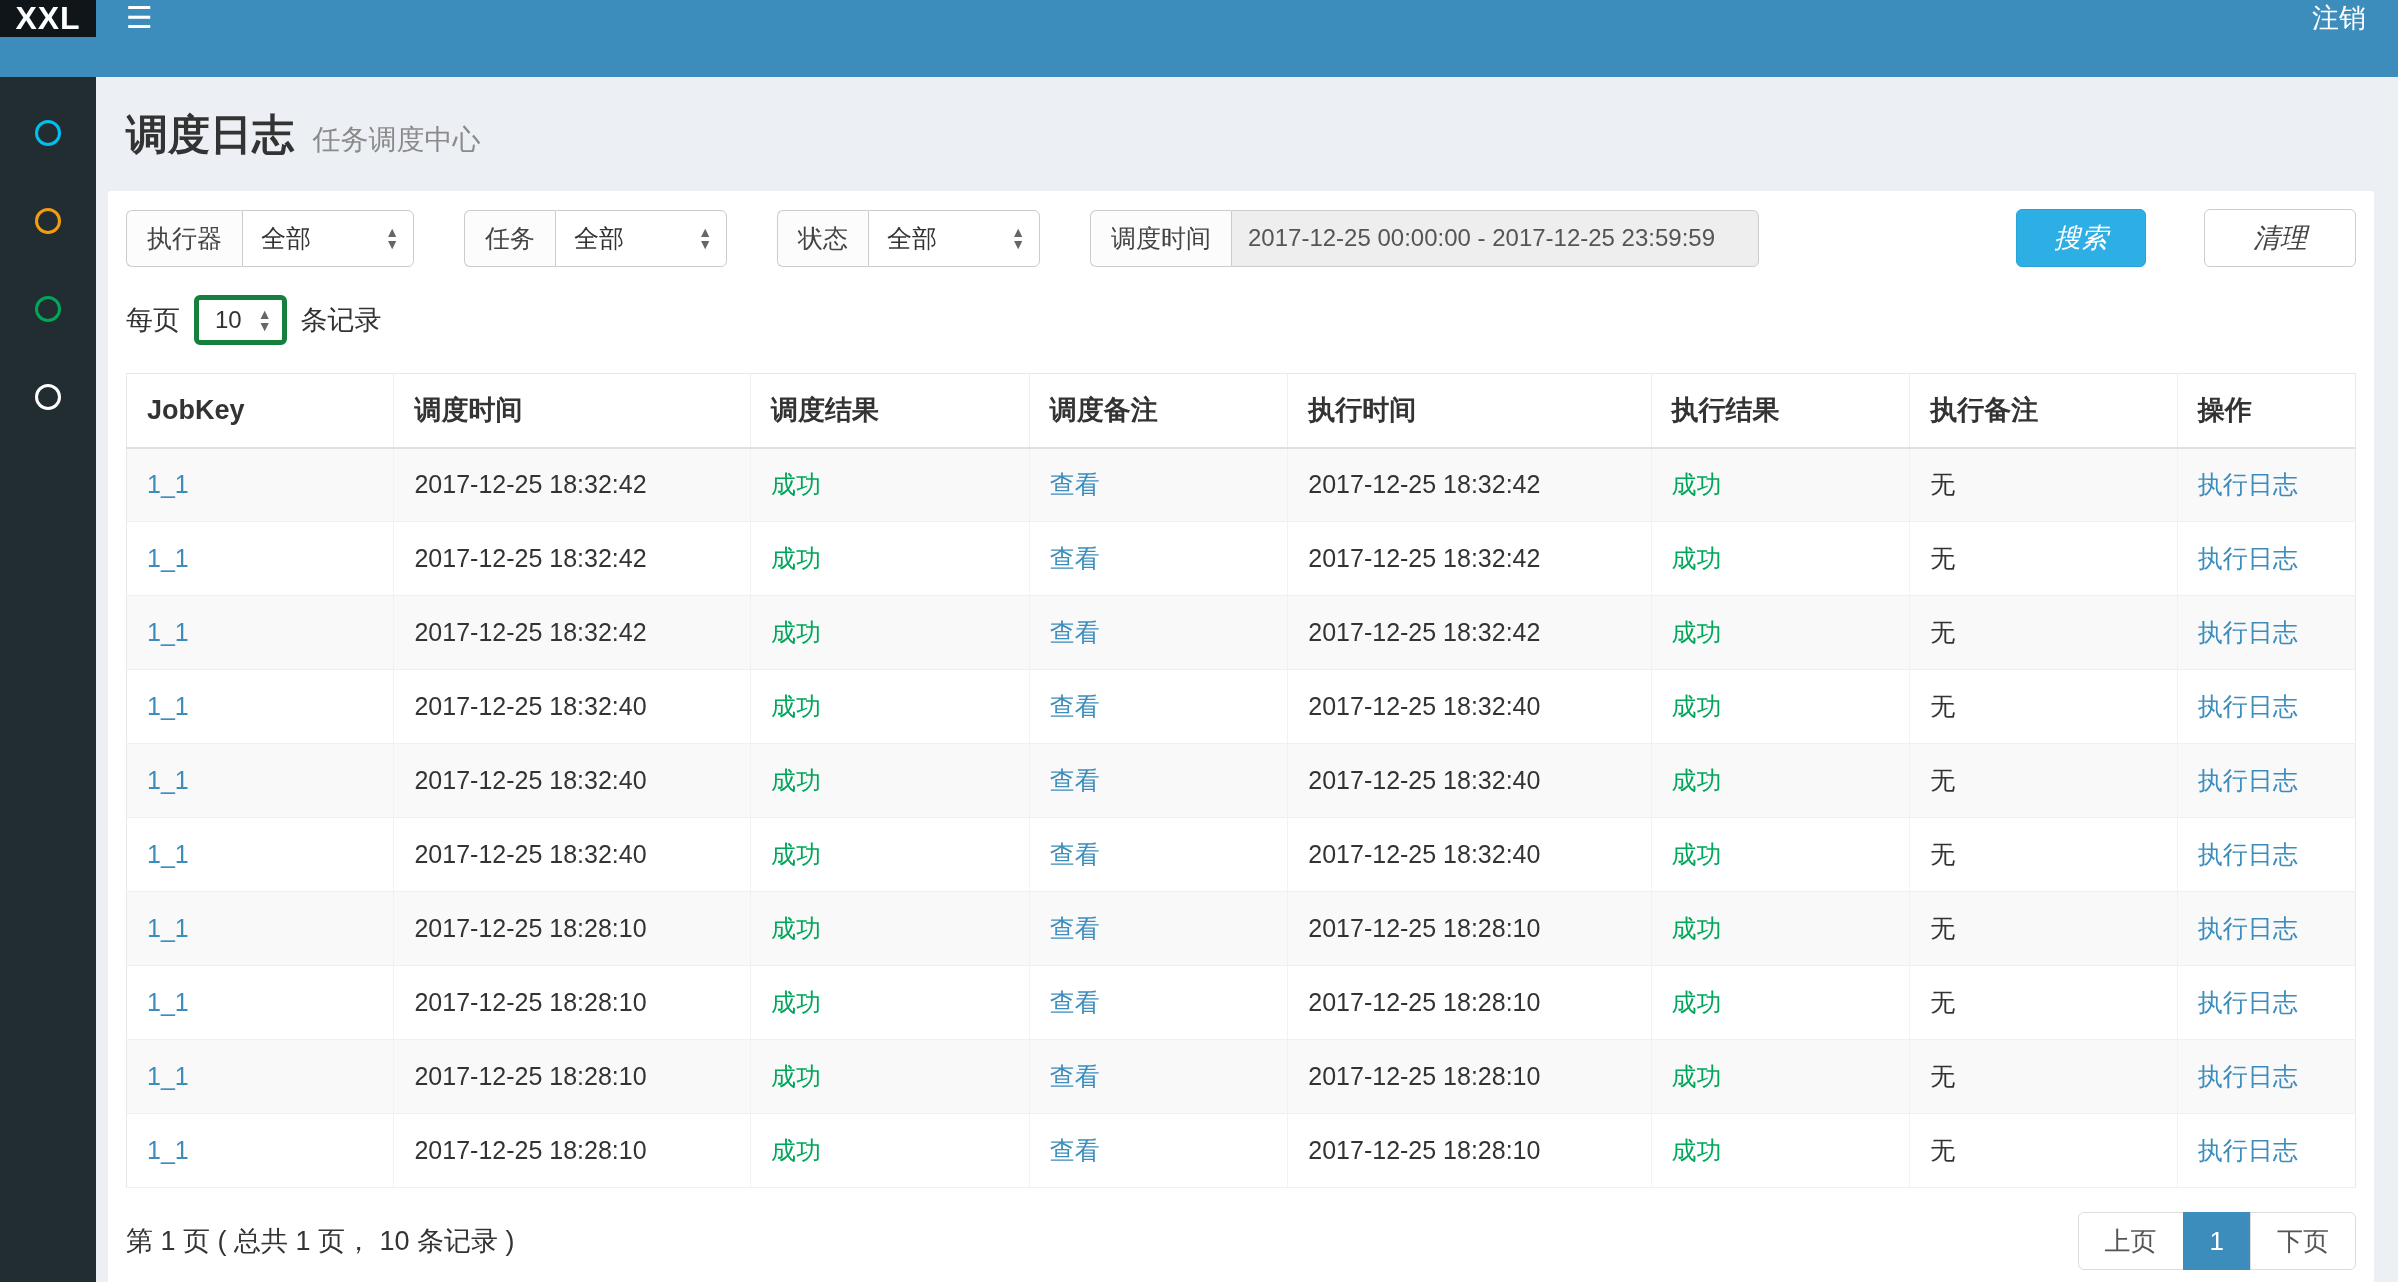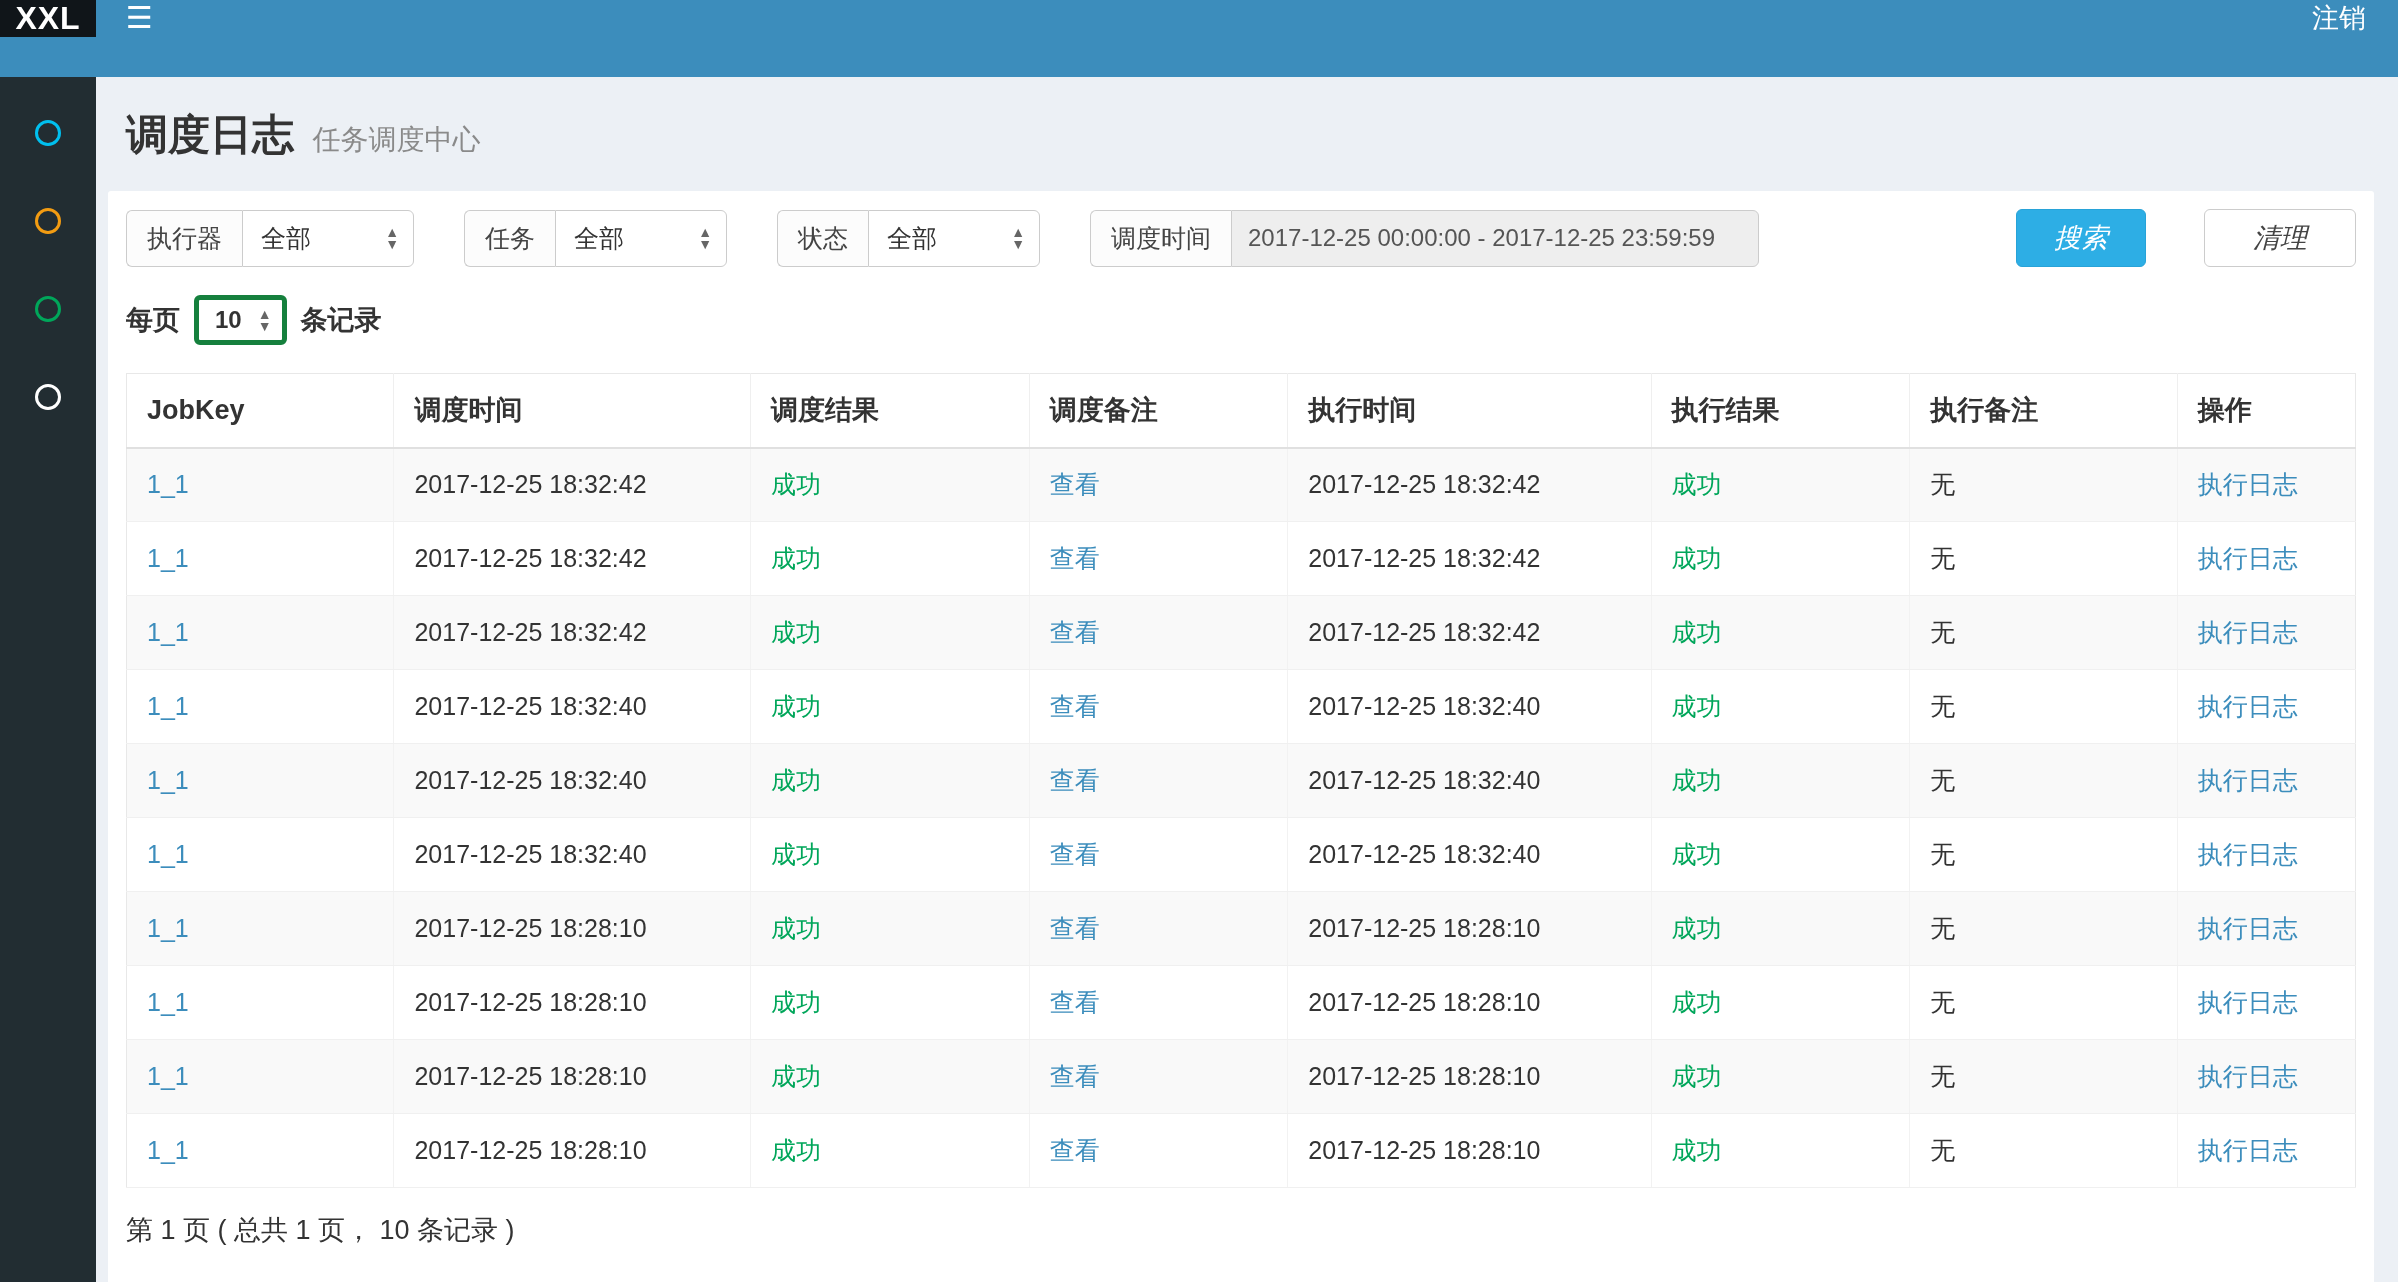--- a/index.html
+++ b/index.html
@@ -45,21 +45,21 @@
     border:1px solid #ccc;border-radius:0 6px 6px 0;padding:0 14px 0 18px;font-size:25px;color:#333;
     min-width:172px;cursor:pointer;}
   .sel-arrows{display:flex;flex-direction:column;align-items:center;color:#666;font-size:14px;line-height:12px;margin-left:16px;}
   .text-input{display:flex;align-items:center;background:#eee;border:1px solid #ccc;border-radius:0 6px 6px 0;
     padding:0 16px;font-size:24px;color:#555;min-width:528px;white-space:nowrap;}
   .btn{display:flex;align-items:center;justify-content:center;height:58px;border-radius:6px;
     font-size:27px;cursor:pointer;border:1px solid transparent;font-style:italic;}
   .btn-search{background:var(--search-btn-bg);color:#fff;width:130px;margin-left:auto;border-color:#28a3d8;}
   .btn-clear{background:#fff;color:#444;width:152px;margin-left:58px;border-color:#ccc;}
   
-  .pagesize-row{display:flex;align-items:center;margin-top:28px;font-size:27px;color:#333;font-weight:bold;}
+  .pagesize-row{display:flex;align-items:center;margin-top:28px;font-size:27px;color:#333;}
   .pagesize-select{display:flex;align-items:center;justify-content:space-between;border:5px solid #15803d;
     border-radius:6px;height:50px;padding:0 10px 0 16px;font-size:24px;margin:0 14px;min-width:88px;cursor:pointer;background:#fff;}
   
   table.log-table{width:100%;border-collapse:collapse;margin-top:28px;border:1px solid #e8e8e8;}
   .log-table th{font-size:27px;font-weight:bold;text-align:left;height:74px;padding:0 20px;
     border-bottom:2px solid #e0e0e0;border-right:1px solid #efefef;background:#fff;white-space:nowrap;}
   .log-table td{font-size:25px;height:74px;padding:0 20px;border-bottom:1px solid #f0f0f0;
     border-right:1px solid #f2f2f2;white-space:nowrap;}
   .log-table th:last-child,.log-table td:last-child{border-right:none;}
   .log-table tbody tr:nth-child(odd){background:#f9f9f9;}
@@ -292,16 +292,21 @@
     <td>2017-12-25 18:28:10</td>
     <td><span class="success">成功</span></td>
     <td>无</td>
     <td><a class="link">执行日志</a></td>
   </tr>
         </tbody>
     </table>
 
     <div class="table-footer">
       <div class="page-info">第 1 页 ( 总共 1 页， 10 条记录 )</div>
+      <div class="pagination">
+        <div class="page-btn">上页</div>
+        <div class="page-btn active">1</div>
+        <div class="page-btn">下页</div>
+      </div>
     </div>
 
   </div>
 </div>
 
 </body></html>

